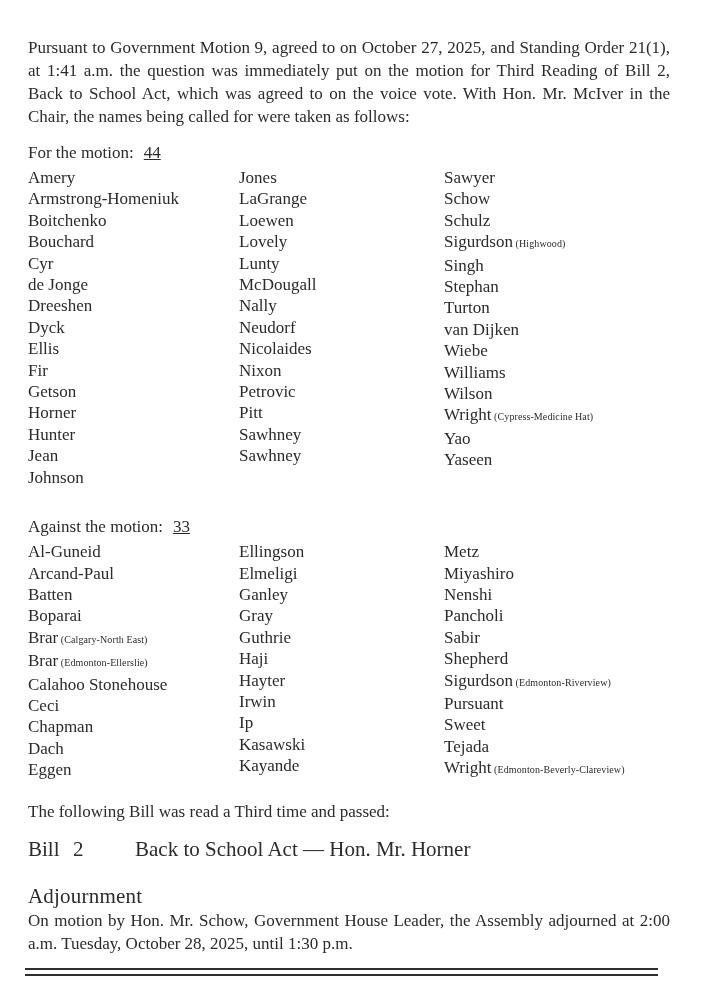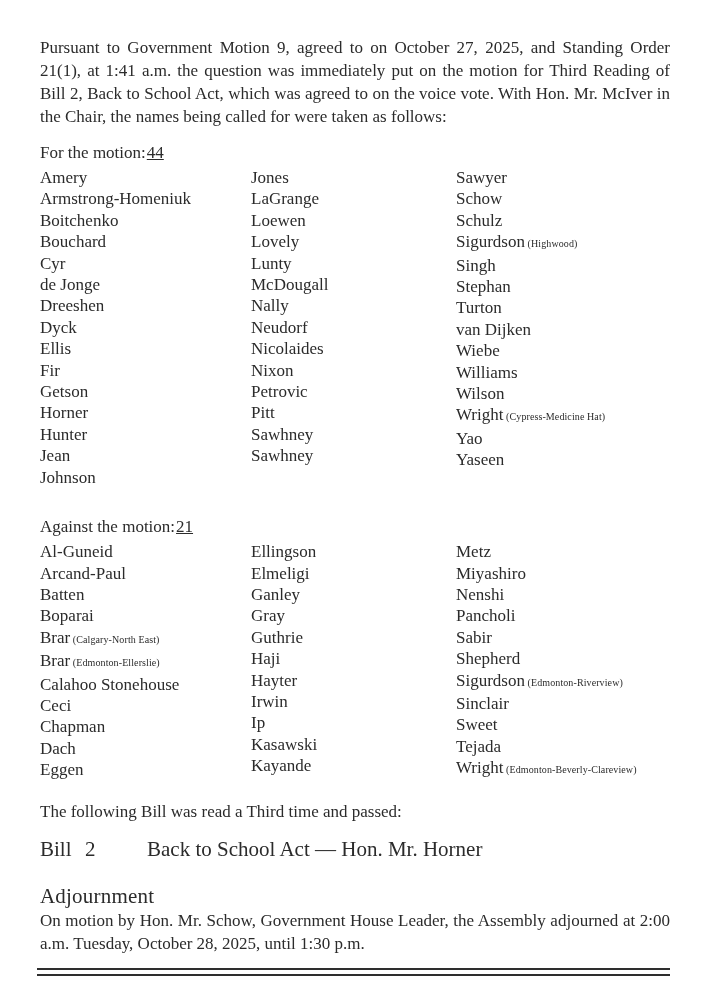--- a/index.html
+++ b/index.html
@@ -9,35 +9,35 @@
   }
   .page {
     position: relative;
     width: 704px;
     height: 1000px;
     background: #ffffff;
     font-family: "Liberation Serif", "DejaVu Serif", serif;
     color: #2b2b2b;
     overflow: hidden;
     box-sizing: border-box;
-    padding: 36px 34px 0 40px;
+    padding: 36px 34px 0 28px;
   }
   .para {
     font-size: 17px;
     line-height: 23px;
     text-align: justify;
     margin: 0;
   }
   .division-heading {
     font-size: 17px;
     line-height: 23px;
     margin-top: 13px;
   }
   .division-heading .count {
-    margin-left: 1px;
+    margin-left: 10px;
     text-decoration: underline;
   }
   .names-grid {
     display: grid;
     grid-template-columns: 211px 205px 1fr;
     margin-top: 3px;
   }
   .member {
     font-size: 17px;
     line-height: 21.4px;
@@ -136,21 +136,21 @@
         <div class="member"><span>Wiebe</span></div>
         <div class="member"><span>Williams</span></div>
         <div class="member"><span>Wilson</span></div>
         <div class="member"><span>Wright</span><span class="mconst"> (Cypress-Medicine Hat)</span></div>
         <div class="member"><span>Yao</span></div>
         <div class="member"><span>Yaseen</span></div>
       </div>
   </div>
 
   <div class="division-heading against-heading">
-    <span>Against the motion:</span><span class="count">21</span>
+    <span>Against the motion:</span><span class="count">33</span>
   </div>
 
   <div class="names-grid">
     <div>
         <div class="member"><span>Al-Guneid</span></div>
         <div class="member"><span>Arcand-Paul</span></div>
         <div class="member"><span>Batten</span></div>
         <div class="member"><span>Boparai</span></div>
         <div class="member"><span>Brar</span><span class="mconst"> (Calgary-North East)</span></div>
         <div class="member"><span>Brar</span><span class="mconst"> (Edmonton-Ellerslie)</span></div>
@@ -174,21 +174,21 @@
         <div class="member"><span>Kayande</span></div>
       </div>
     <div>
         <div class="member"><span>Metz</span></div>
         <div class="member"><span>Miyashiro</span></div>
         <div class="member"><span>Nenshi</span></div>
         <div class="member"><span>Pancholi</span></div>
         <div class="member"><span>Sabir</span></div>
         <div class="member"><span>Shepherd</span></div>
         <div class="member"><span>Sigurdson</span><span class="mconst"> (Edmonton-Riverview)</span></div>
-        <div class="member"><span>Sinclair</span></div>
+        <div class="member"><span>Pursuant</span></div>
         <div class="member"><span>Sweet</span></div>
         <div class="member"><span>Tejada</span></div>
         <div class="member"><span>Wright</span><span class="mconst"> (Edmonton-Beverly-Clareview)</span></div>
       </div>
   </div>
 
   <p class="para bill-intro">The following Bill was read a Third time and passed:</p>
 
   <div class="bill-line">
     <span class="bill-word">Bill</span><span class="bill-number">2</span><span>Back to School Act — Hon. Mr. Horner</span>

